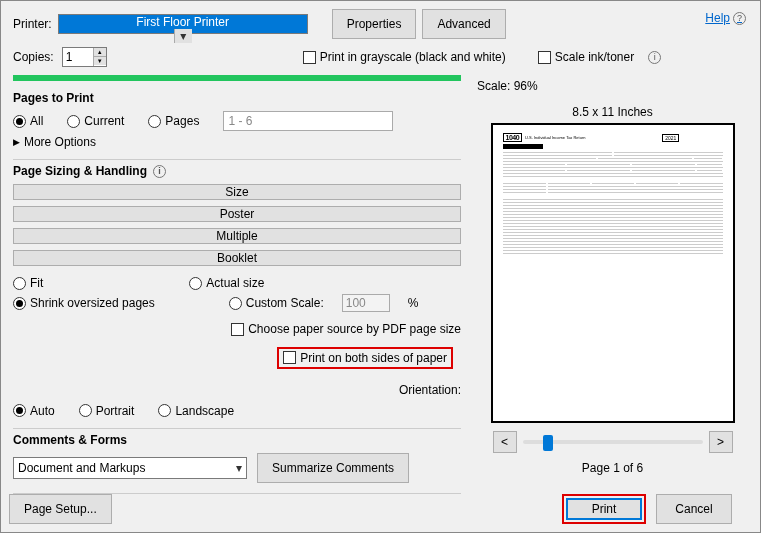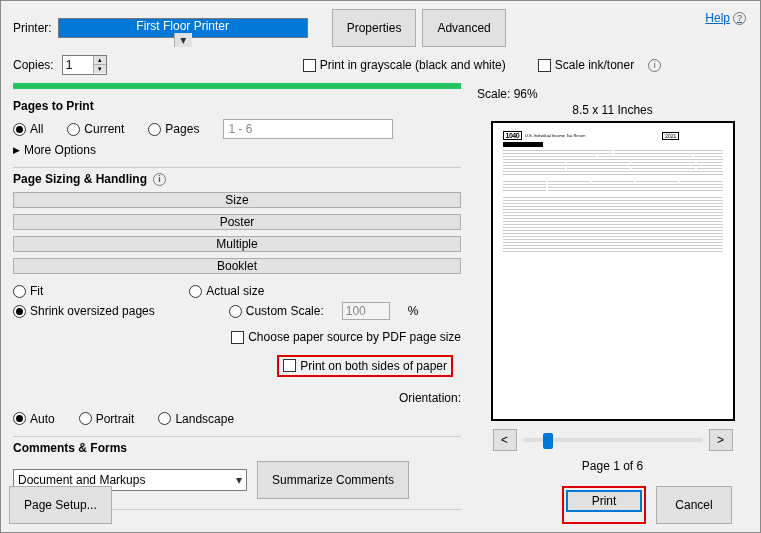--- a/index.html
+++ b/index.html
@@ -1,21 +1,21 @@
 <!DOCTYPE html>
 <html><head>
 <meta charset="utf-8">
 <style>
   * { box-sizing: border-box; font-family: "Segoe UI", Tahoma, sans-serif; font-size: 12px; }
   body { margin: 0; background: #f0f0f0; width: 761px; height: 533px; border: 1px solid #888; position: relative; }
   .topbar { display: flex; align-items: center; padding: 8px 12px 4px 12px; gap: 6px; }
   .lbl { color: #000; }
   .printer-select { width: 250px; height: 20px; background: #0078d7; color: #fff; border: 1px solid #7a7a7a; display: flex; align-items: center; justify-content: space-between; padding: 0 4px; flex-direction: column; }
   .printer-select .chev { width: 18px; height: 18px; background: #e1e1e1; display: flex; align-items: center; justify-content: center; color: #333; border-left:1px solid #aaa;}
-  .btn { background: #e1e1e1; border: 1px solid #adadad; height: 38px; padding: 0 14px; display: inline-flex; align-items: center; justify-content: center; cursor: pointer; min-width: 70px; }
+  .btn { background: #e1e1e1; border: 1px solid #adadad; height: 30px; padding: 0 14px; display: inline-flex; align-items: center; justify-content: center; cursor: pointer; min-width: 70px; }
   .help { position: absolute; right: 14px; top: 10px; color: #0066cc; text-decoration: underline; display: flex; align-items: center; gap: 3px; }
   .help .q { width: 13px; height: 13px; border: 1px solid #777; border-radius: 50%; display: flex; align-items: center; justify-content: center; font-size: 9px; color: #555; text-decoration: none; }
   .row2 { display: flex; align-items: center; padding: 4px 12px 8px 12px; gap: 8px; }
   .spinner { display: inline-flex; border: 1px solid #7a7a7a; background: #fff; height: 20px; }
   .spinner input { border: none; width: 30px; padding: 0 3px; outline: none; }
   .spinner .arrows { display: flex; flex-direction: column; border-left: 1px solid #aaa; }
   .spinner .arrows span { font-size: 6px; line-height: 8px; width: 12px; text-align: center; background: #e1e1e1; border-bottom: 1px solid #aaa; }
   .check { display: inline-flex; align-items: center; gap: 4px; }
   .check .box { width: 13px; height: 13px; border: 1px solid #333; background: #fff; display:inline-block; }
   .main { display: flex; padding: 0 12px; gap: 16px; }
@@ -33,21 +33,21 @@
   .tri { font-size: 9px; }
   .btnrow { display: flex; gap: 6px; margin: 6px 0 10px 0; flex-direction: column; }
   .btnrow .btn { flex: 1; min-width: 0; }
   .sizerow { display: flex; align-items: center; gap: 18px; margin: 4px 0; flex-wrap:wrap;}
   .scale-input { width: 48px; height: 18px; border: 1px solid #aaa; background: #f3f3f3; color: #888; padding: 0 3px; display:inline-flex; align-items:center;}
   .duplex-wrap { border: 2px solid #d00; padding: 2px 4px; display: inline-flex; margin: 8px 8px; }
   .orientation { margin: 6px 0 10px 0; }
   .hr { border-top: 1px solid #ccc; margin: 4px 0; }
   .comments-select { width: 234px; height: 22px; border: 1px solid #7a7a7a; background: #fff; display: flex; align-items: center; justify-content: space-between; padding: 0 4px; }
   .comments-select .chev { color: #333; }
-  .right .scale-lbl { margin-bottom: 2px; }
+  .right .scale-lbl { margin-bottom: 12px; }
   .paper-lbl { text-align: center; margin-bottom: 4px; }
   .preview-box { width: 244px; height: 300px; border: 2px solid #000; background: #fff; margin: 0 auto; padding: 8px 10px; overflow: hidden; position:relative;}
   .form-hdr { display:flex; gap:3px; align-items:center; margin-bottom:2px;}
   .form-hdr .num { font-weight:bold; font-size:8px; background:#fff; border:0.5px solid #000; padding:0 2px;}
   .form-hdr .txt { font-size:4px; flex:1;}
   .form-hdr .yr { font-size:5px; border:0.5px solid #000; padding:0 2px;}
   .blk { background:#000; height:5px; width:40px; margin-bottom:1px;}
   .ln { border-bottom: 0.5px solid #ccc; height: 3px; }
   .row-split { display:flex; gap:2px;}
   .row-split > div { flex:1;}

